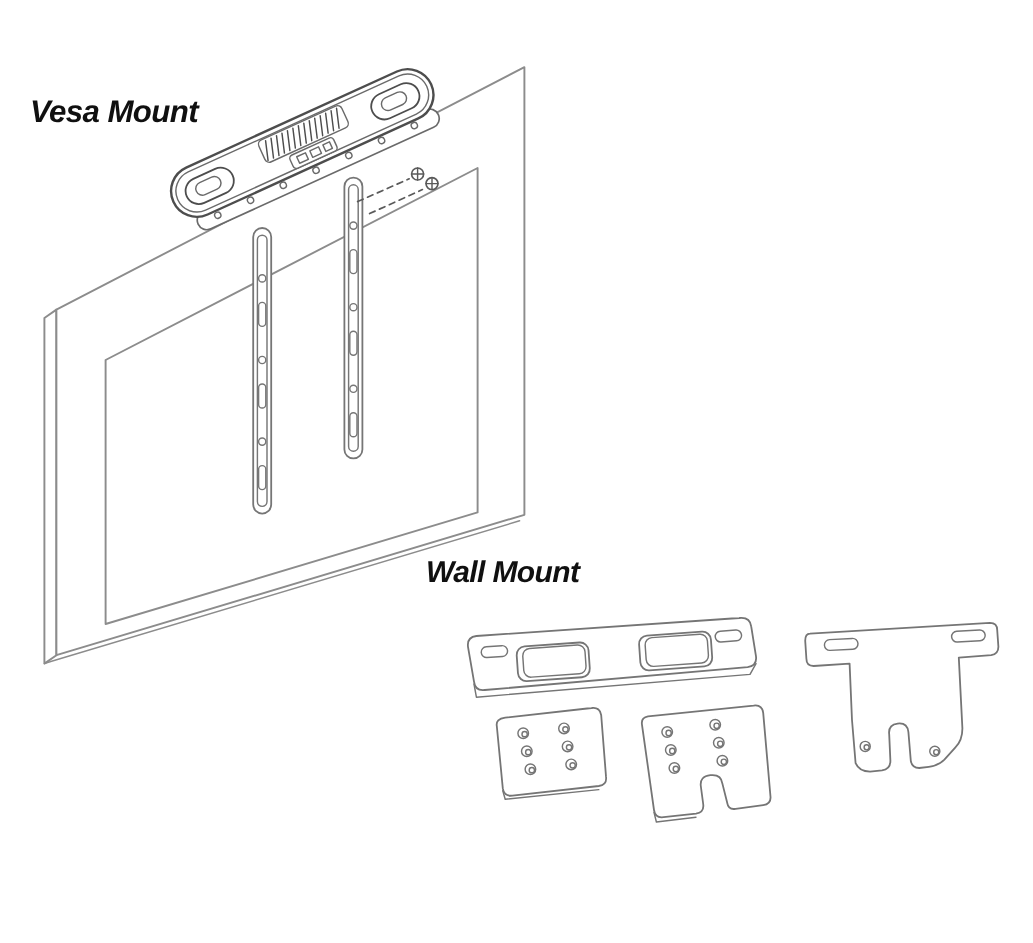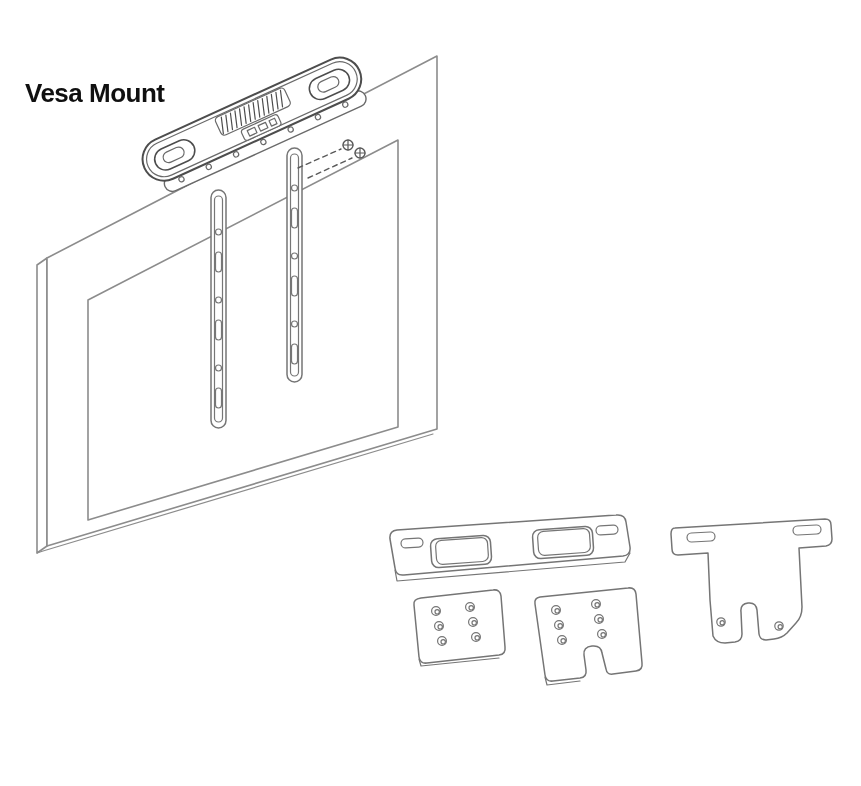--- a/index.html
+++ b/index.html
@@ -2,40 +2,42 @@
 <html><head>
 <meta charset="utf-8">
 <style>
   html,body{margin:0;padding:0;background:#ffffff;}
   .page{
     position:relative;
     width:861px;height:786px;
     background:#ffffff;
     overflow:hidden;
     font-family:"Liberation Sans", sans-serif;
+    font-style:italic;
   }
   .diagram-label{
     position:absolute;
     font-weight:700;
     color:#101010;
     letter-spacing:-0.5px;
     white-space:nowrap;
   }
   #vesa-label{left:25px;top:78px;font-size:26px;}
   #wall-label{left:355px;top:463px;font-size:25px;}
   svg{position:absolute;left:0;top:0;}
   .thin{stroke-width:1.2;}
 </style>
 </head>
 <body>
 
 <div class="page">
 
   <div class="diagram-label" id="vesa-label">Vesa Mount</div>
 
+  <div class="diagram-label" id="wall-label">Wall Mount</div>
 
   <svg width="861" height="786" viewBox="0 0 861 786">
 
     <g fill="none" stroke-linejoin="round" stroke-linecap="round">
 
       <g stroke="#8c8c8c" stroke-width="1.6">
         <path d="M47,258 L37,265 L37,553 L47,546 Z"></path>
         <path d="M37,553 L43,551 L433,434" class="thin"></path>
         <path d="M47,258 L437,56 L437,429 L47,546 Z" fill="#ffffff"></path>
         <path d="M88,300 L398,140 L398,427 L88,520 Z" fill="#ffffff"></path>

